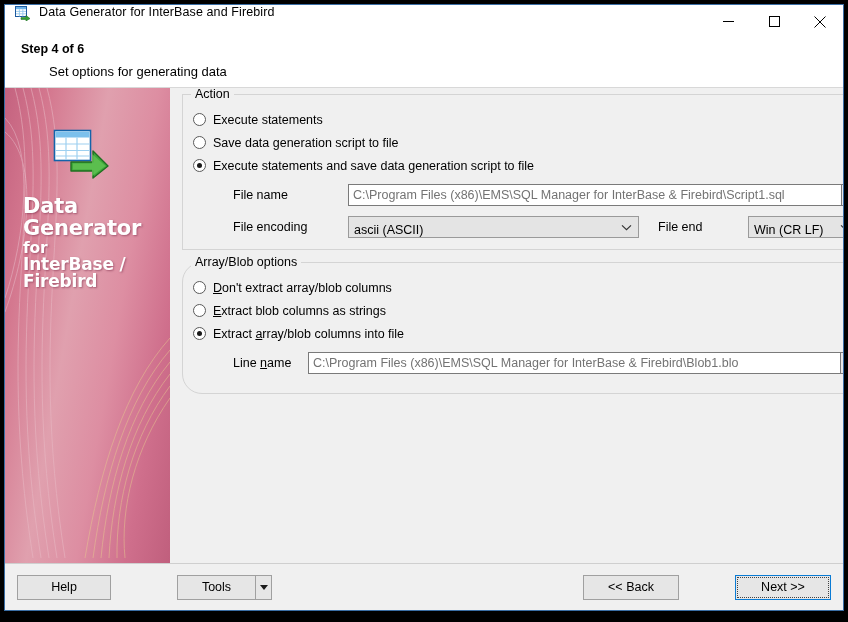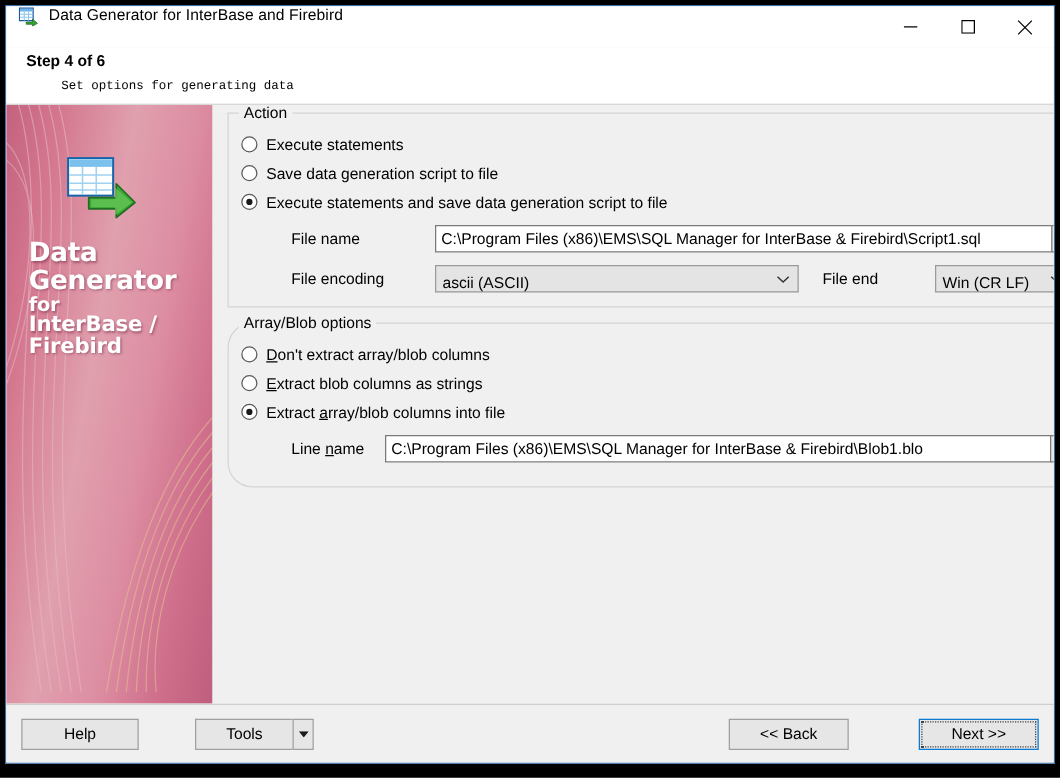--- a/index.html
+++ b/index.html
@@ -62,25 +62,24 @@
     padding-left: 16px;
     padding-top: 4px;
   }
   #step-title {
     font-size: 12.5px;
     font-weight: bold;
     color: #000;
     margin-bottom: 8px;
   }
   #step-sub {
-    font-size: 10px;
+    font-size: 13px;
     color: #000;
     margin-left: 28px;
     margin-bottom: 8px;
-    font-family: Liberation Mono, monospace;
   }
   
   #body {
     flex: 1 1 auto;
     display: flex;
     background: #f0f0f0;
     border-top: 1px solid #d8d8d8;
     position: relative;
     overflow: hidden;
   }
@@ -181,21 +180,21 @@
   }
   .text-input {
     height: 22px;
     border: 1px solid #7a7a7a;
     background: #ffffff;
     box-sizing: border-box;
     display: flex;
     align-items: center;
     padding-left: 4px;
     font-size: 12.5px;
-    color: #000000;
+    color: #737373;
     overflow: hidden;
     white-space: nowrap;
   }
   .icon-btn {
     width: 22px; height: 22px;
     border: 1px solid #7a7a7a;
     background: #e8e8e8;
     box-sizing: border-box;
     display: flex; align-items: center; justify-content: center;
     flex: none;
@@ -244,21 +243,21 @@
     cursor: default;
     font-family: "Liberation Sans", sans-serif;
   }
   .btn.focused {
     border: 1px solid #0a7bd4;
     outline: 1px dotted #444;
     outline-offset: -3px;
   }
   .split {
     display: flex;
-    margin-left: 1px;
+    margin-left: 22px;
   }
   .split .btn { min-width: 78px; border-right: none; }
   .split .arrowpart {
     width: 17px; height: 25px;
     border: 1px solid #a0a0a0;
     background: #e6e6e6;
     box-sizing: border-box;
     display: flex; align-items: center; justify-content: center;
   }
   .spacer { flex: 1 1 auto; }

